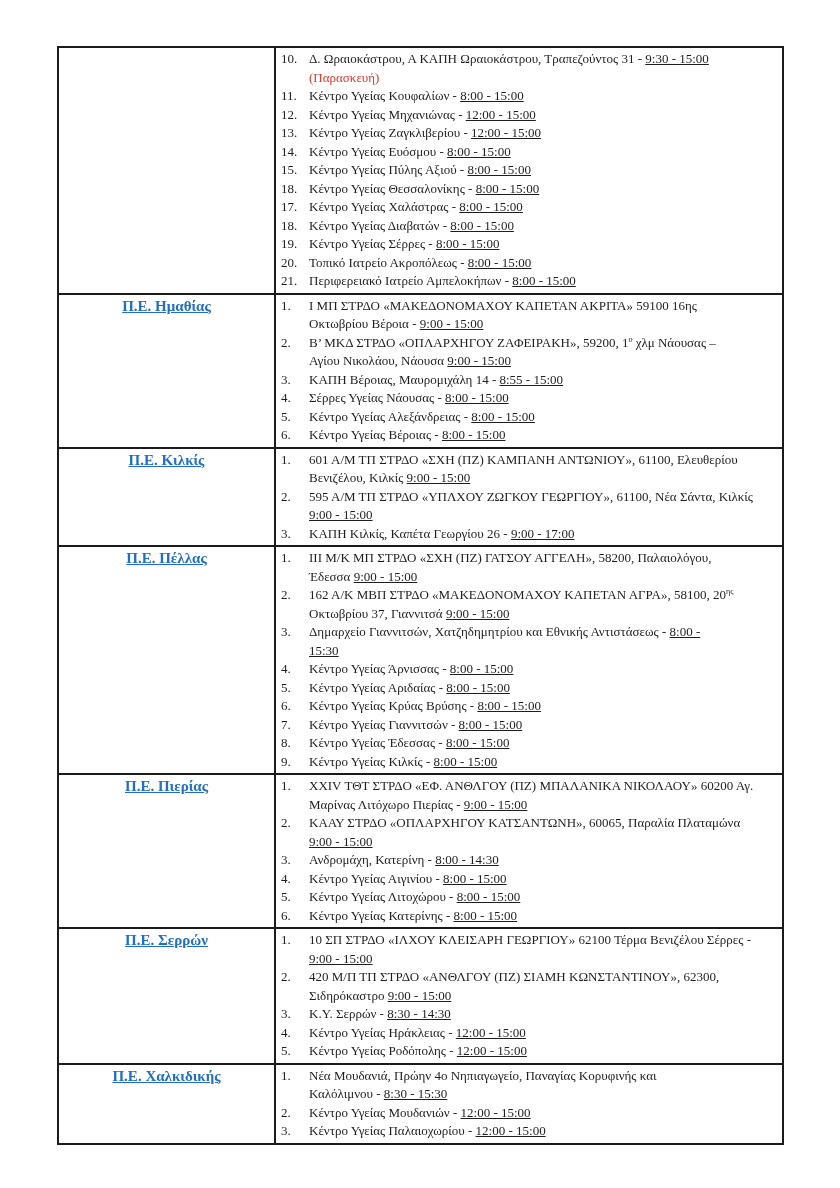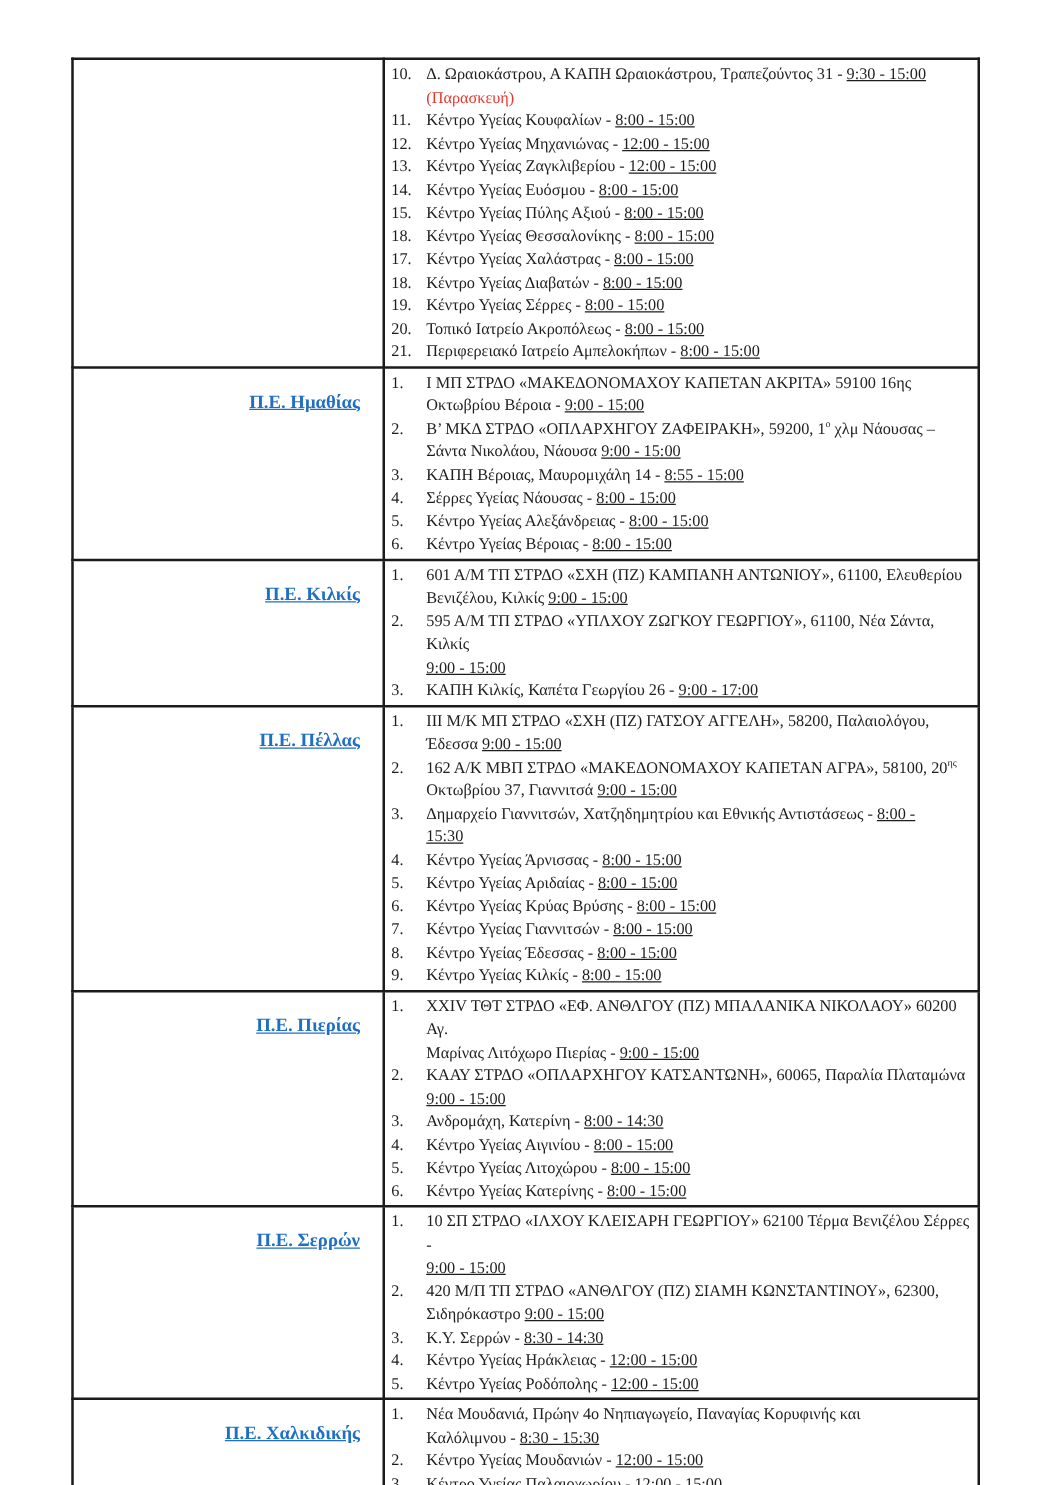--- a/index.html
+++ b/index.html
@@ -22,23 +22,23 @@
     border-collapse:collapse;
     table-layout:fixed;
   }
   table.schedule td{
     border:2px solid var(--border);
     vertical-align:top;
     font-family:Liberation Serif, serif;
   }
   td.region-cell{
     width:211px;
-    text-align:right;
+    text-align:center;
     vertical-align:middle;
-    padding:18px;
+    padding:2px;
   }
   .region-label{
     color:var(--blue);
     font-weight:bold;
     font-size:15px;
     text-decoration:underline;
     white-space:nowrap;
   }
   td.items-cell{
     padding:2px 6px 2px 5px;
@@ -76,21 +76,21 @@
             <div class="item"><span class="num">18.</span><span>Κέντρο Υγείας Διαβατών - </span><span class="u">8:00 - 15:00</span></div>
             <div class="item"><span class="num">19.</span><span>Κέντρο Υγείας Σέρρες - </span><span class="u">8:00 - 15:00</span></div>
             <div class="item"><span class="num">20.</span><span>Τοπικό Ιατρείο Ακροπόλεως - </span><span class="u">8:00 - 15:00</span></div>
             <div class="item"><span class="num">21.</span><span>Περιφερειακό Ιατρείο Αμπελοκήπων - </span><span class="u">8:00 - 15:00</span></div>
           </td>
         </tr>
         <tr>
           <td class="region-cell"><span class="region-label">Π.Ε. Ημαθίας</span></td>
           <td class="items-cell">
             <div class="item"><span class="num">1.</span><span>Ι ΜΠ ΣΤΡΔΟ «ΜΑΚΕΔΟΝΟΜΑΧΟΥ ΚΑΠΕΤΑΝ ΑΚΡΙΤΑ» 59100 16ης</span><br><span>Οκτωβρίου Βέροια - </span><span class="u">9:00 - 15:00</span></div>
-            <div class="item"><span class="num">2.</span><span>Β’ ΜΚΔ ΣΤΡΔΟ «ΟΠΛΑΡΧΗΓΟΥ ΖΑΦΕΙΡΑΚΗ», 59200, 1</span><span class="sup">ο</span><span> χλμ Νάουσας –</span><br><span>Σάντα Νικολάου, Νάουσα </span><span class="u">9:00 - 15:00</span></div>
+            <div class="item"><span class="num">2.</span><span>Β’ ΜΚΔ ΣΤΡΔΟ «ΟΠΛΑΡΧΗΓΟΥ ΖΑΦΕΙΡΑΚΗ», 59200, 1</span><span class="sup">ο</span><span> χλμ Νάουσας –</span><br><span>Αγίου Νικολάου, Νάουσα </span><span class="u">9:00 - 15:00</span></div>
             <div class="item"><span class="num">3.</span><span>ΚΑΠΗ Βέροιας, Μαυρομιχάλη 14 - </span><span class="u">8:55 - 15:00</span></div>
             <div class="item"><span class="num">4.</span><span>Σέρρες Υγείας Νάουσας - </span><span class="u">8:00 - 15:00</span></div>
             <div class="item"><span class="num">5.</span><span>Κέντρο Υγείας Αλεξάνδρειας - </span><span class="u">8:00 - 15:00</span></div>
             <div class="item"><span class="num">6.</span><span>Κέντρο Υγείας Βέροιας - </span><span class="u">8:00 - 15:00</span></div>
           </td>
         </tr>
         <tr>
           <td class="region-cell"><span class="region-label">Π.Ε. Κιλκίς</span></td>
           <td class="items-cell">
             <div class="item"><span class="num">1.</span><span>601 Α/Μ ΤΠ ΣΤΡΔΟ «ΣΧΗ (ΠΖ) ΚΑΜΠΑΝΗ ΑΝΤΩΝΙΟΥ», 61100, Ελευθερίου</span><br><span>Βενιζέλου, Κιλκίς </span><span class="u">9:00 - 15:00</span></div>

